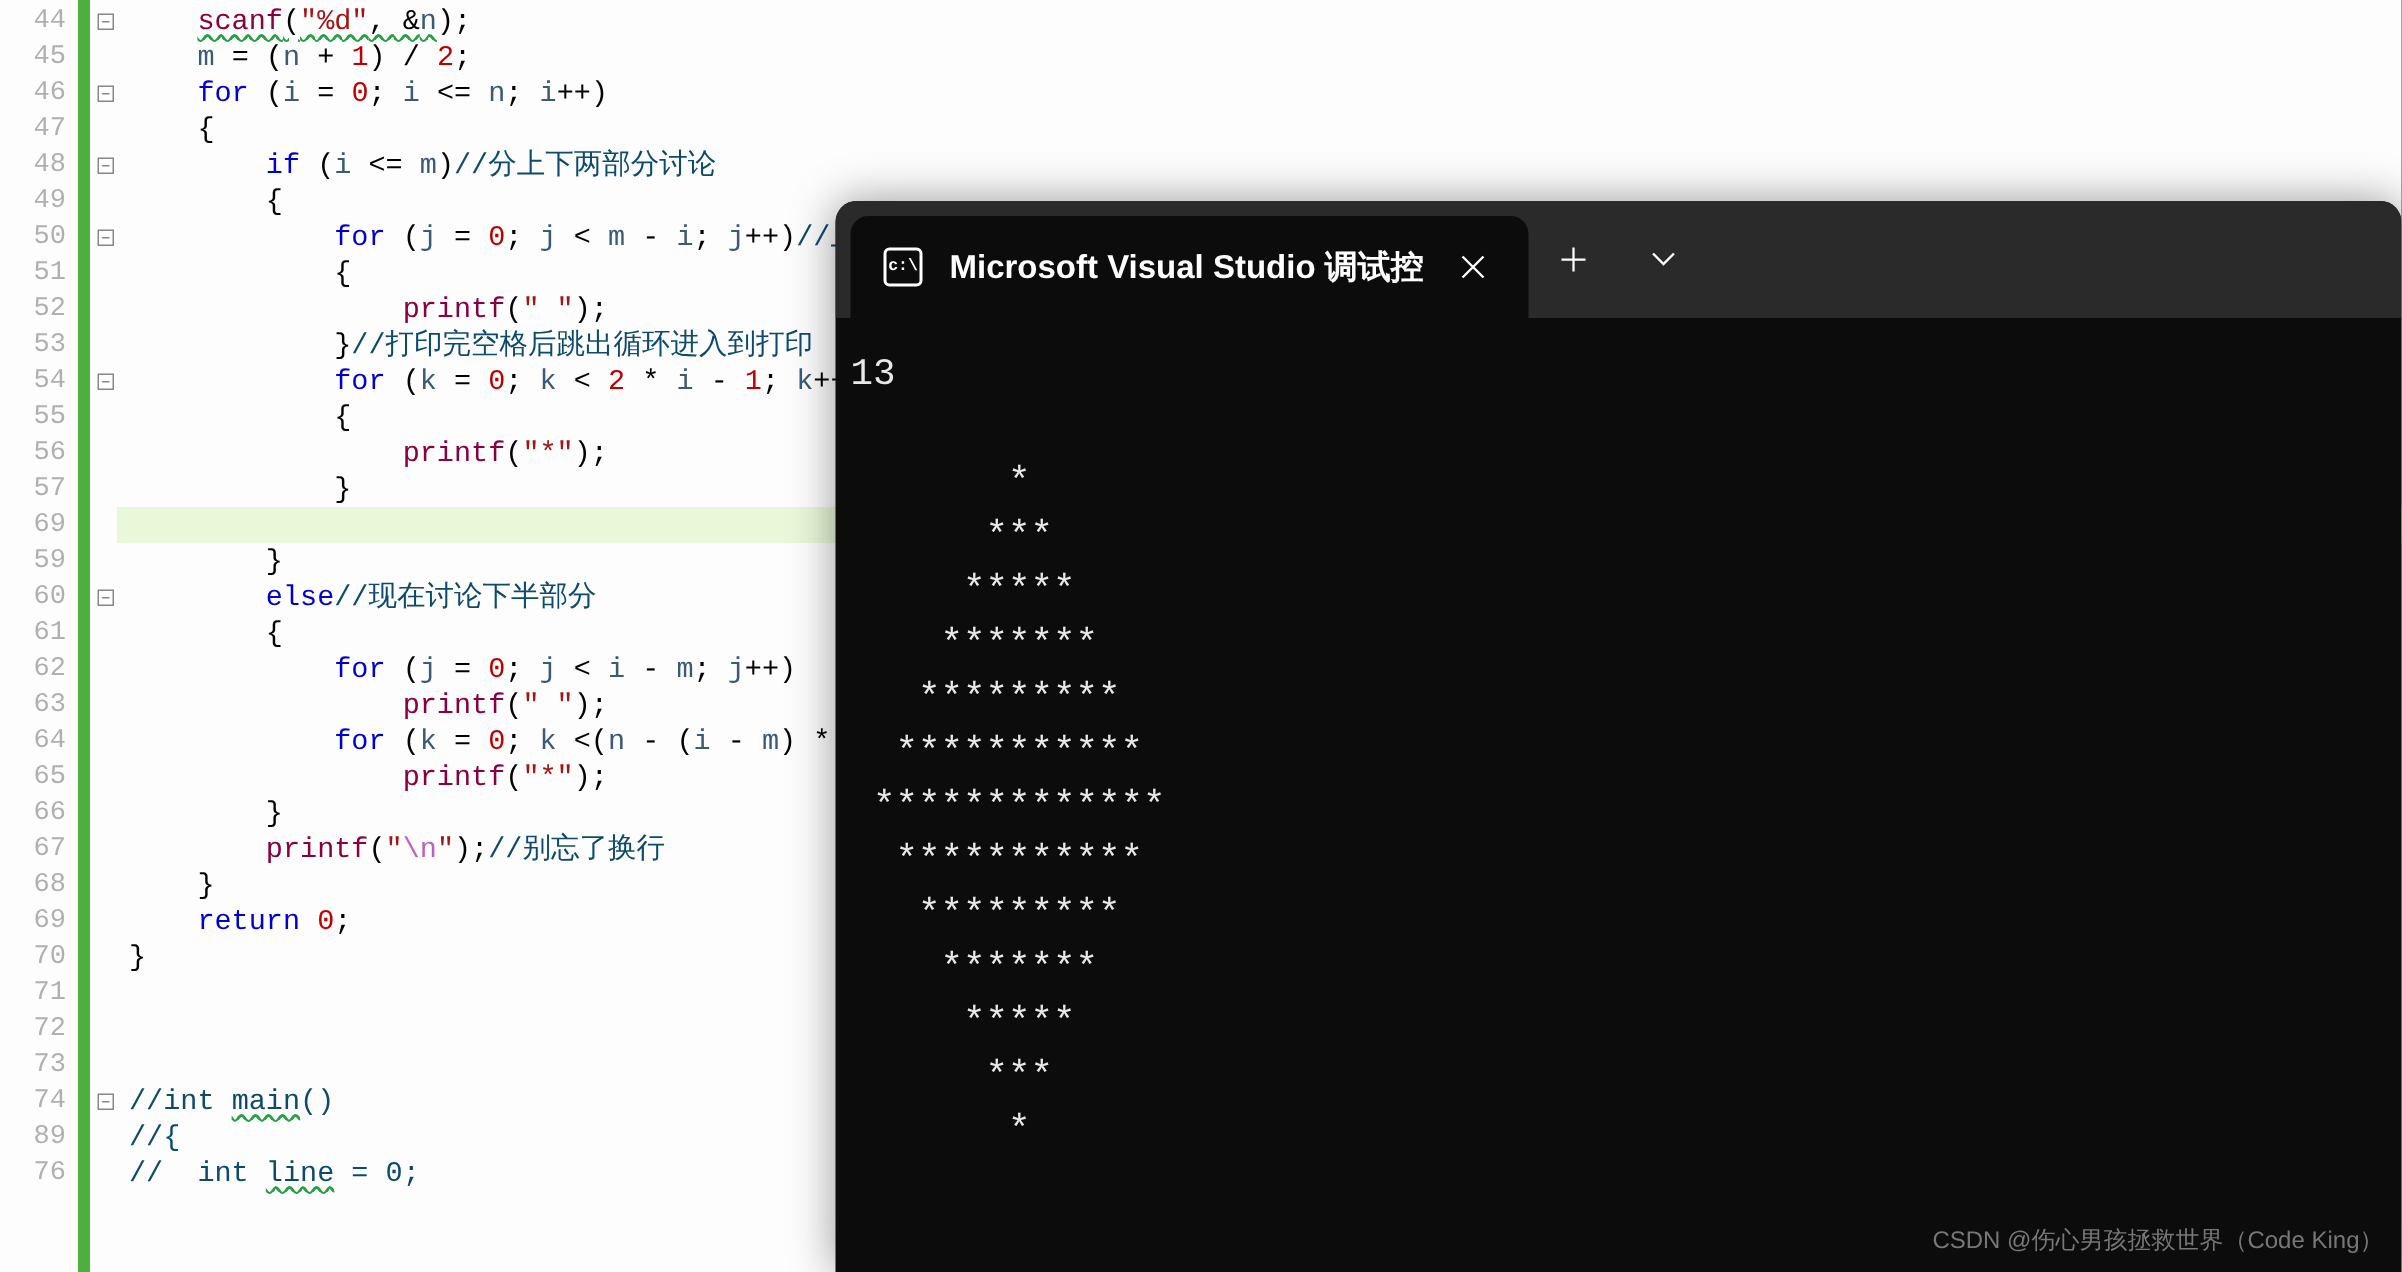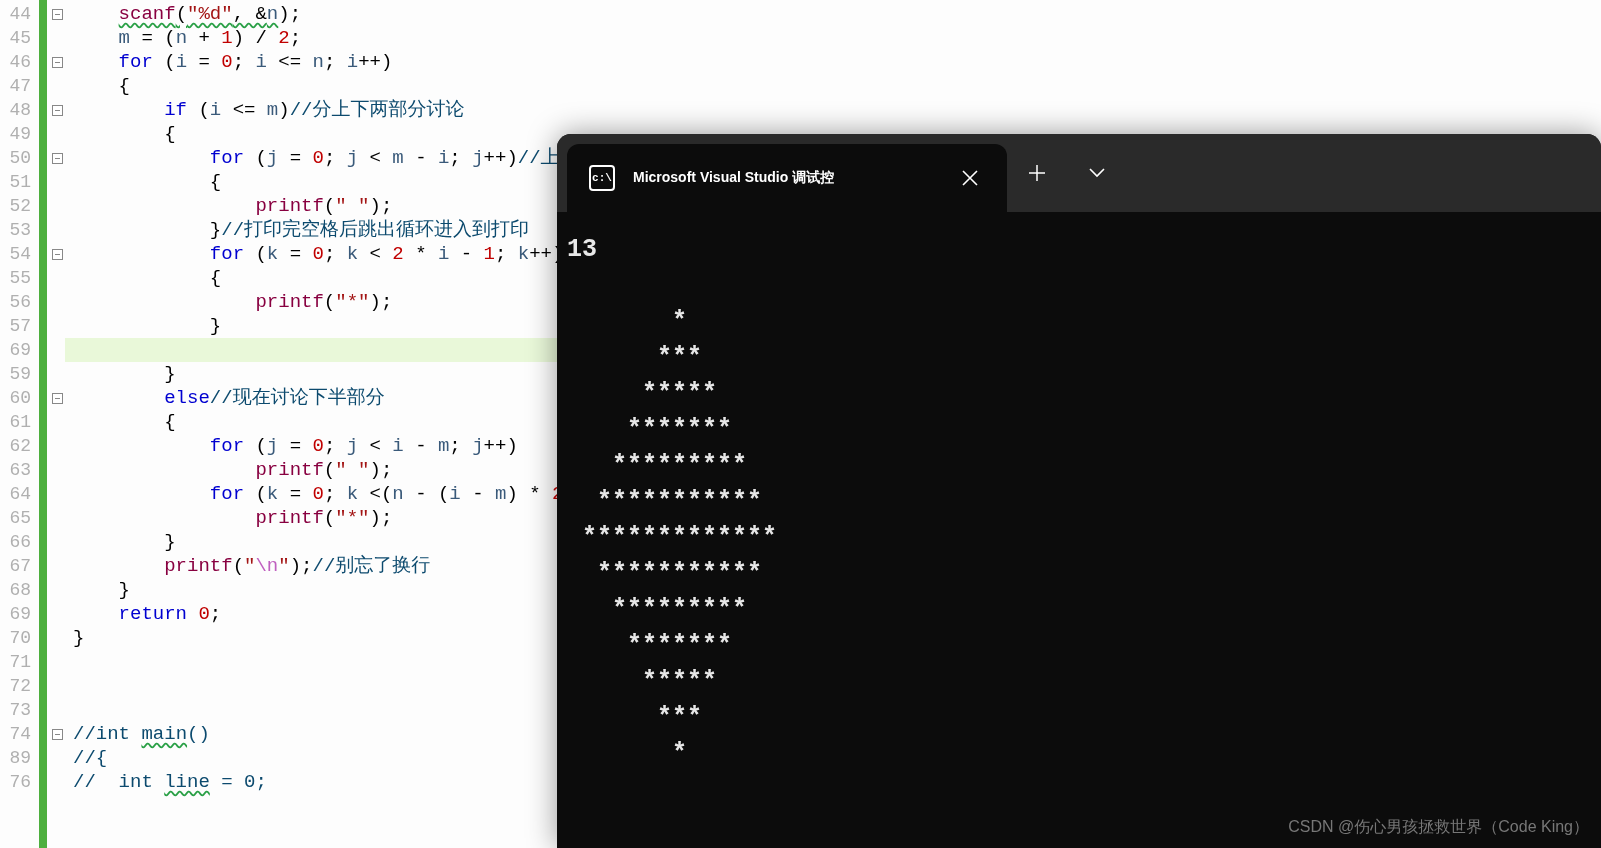--- a/index.html
+++ b/index.html
@@ -13,21 +13,21 @@
 }
 .editor {
   position: absolute;
   top: 0; left: 0;
   width: 1601px;
   height: 848px;
   display: flex;
   background: #fdfdfd;
 }
 .gutter {
-  width: 39px;
+  width: 52px;
   padding-top: 2px;
   background: #fdfdfd;
   color: #b0b0b0;
   font-size: 18px;
   text-align: right;
   padding-right: 8px;
 }
 .gutter .ln { height: 24px; line-height: 24px; }
 .bars {
   width: 8px;
@@ -111,21 +111,21 @@
   align-items: center;
   justify-content: center;
 }
 .tw-tab-icon span {
   color: #fff;
   font-size: 11px;
   font-weight: bold;
 }
 .tw-tab-title {
   color: #fff;
-  font-size: 14px;
+  font-size: 22px;
   font-weight: 600;
   font-family: 'Segoe UI', sans-serif;
   flex: 1;
   white-space: nowrap;
   overflow: hidden;
 }
 .tw-tab-close {
   color: #fff;
   font-size: 20px;
   width: 30px; height: 30px;
@@ -144,21 +144,21 @@
   display: flex;
   align-items: center;
   justify-content: center;
   color: #fff;
 }
 .tw-body {
   padding: 20px 10px;
   color: #e8e8e8;
   font-family: Consolas, 'Courier New', monospace;
   font-size: 25px;
-  font-weight: bold;
+  font-weight: normal;
   line-height: 36px;
   white-space: pre;
 }
 .watermark {
   position: absolute;
   right: 12px;
   bottom: 10px;
   color: #777;
   font-size: 16px;
   font-family: Liberation Sans, sans-serif;

